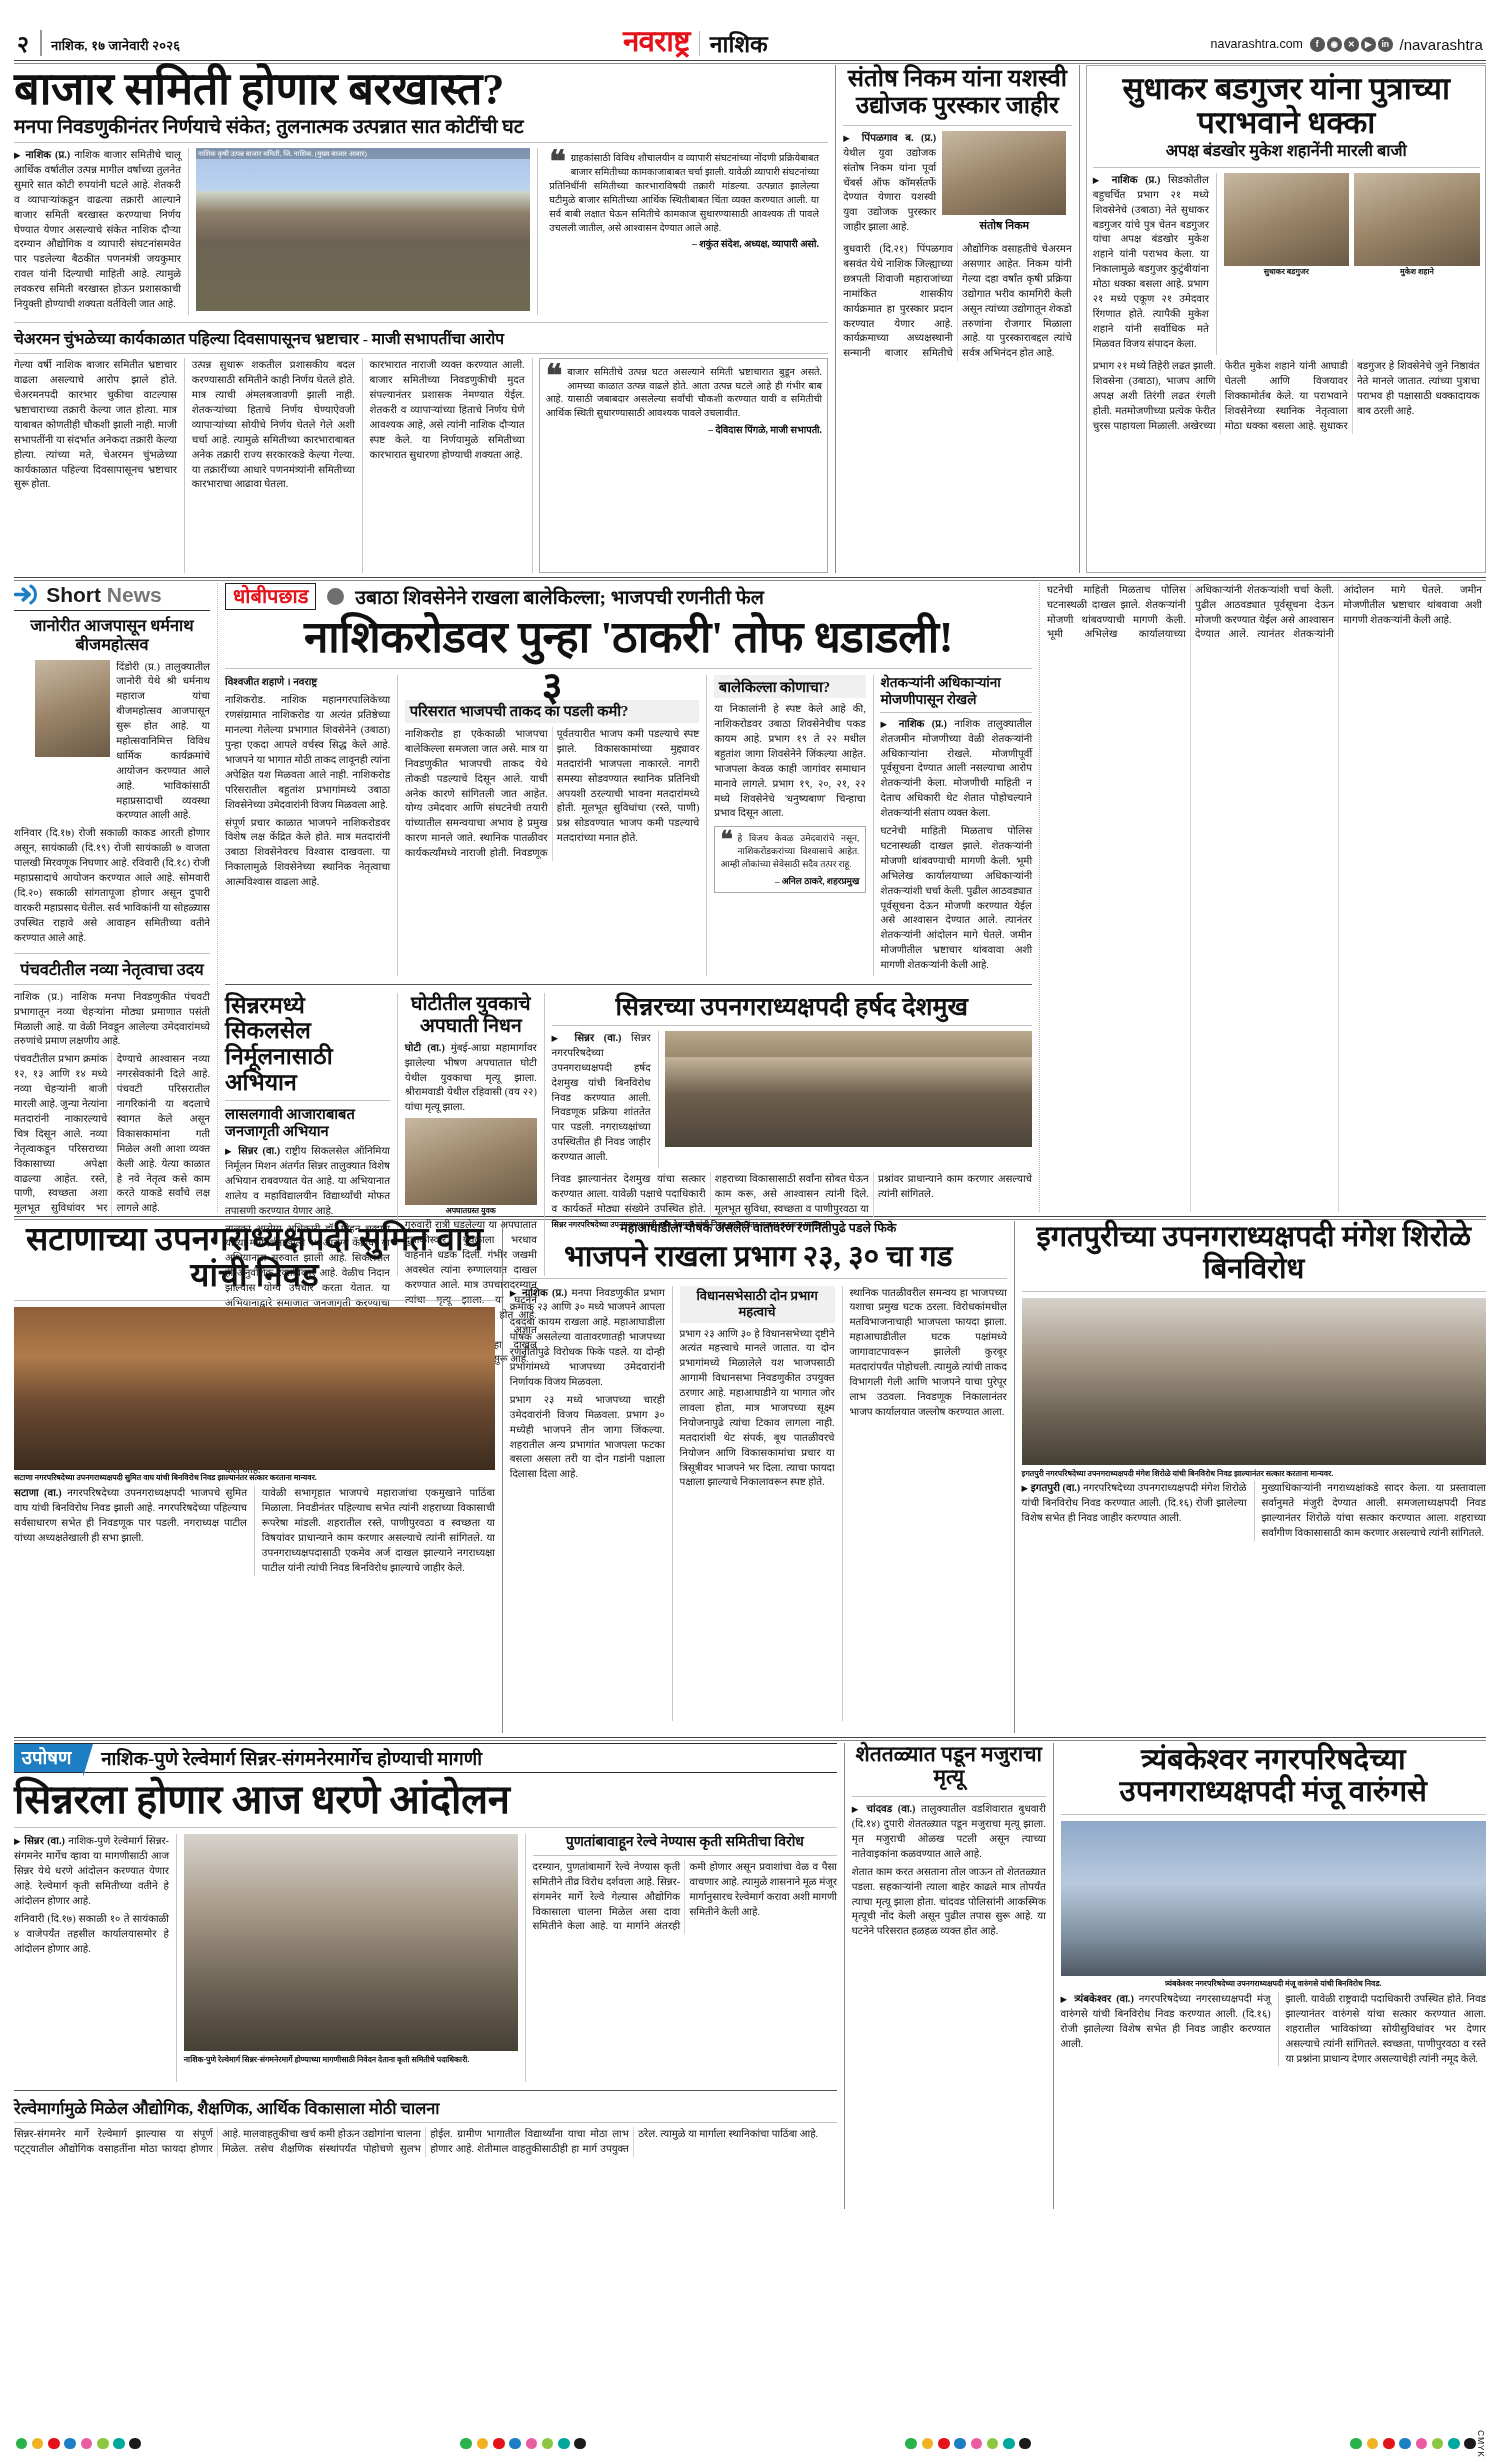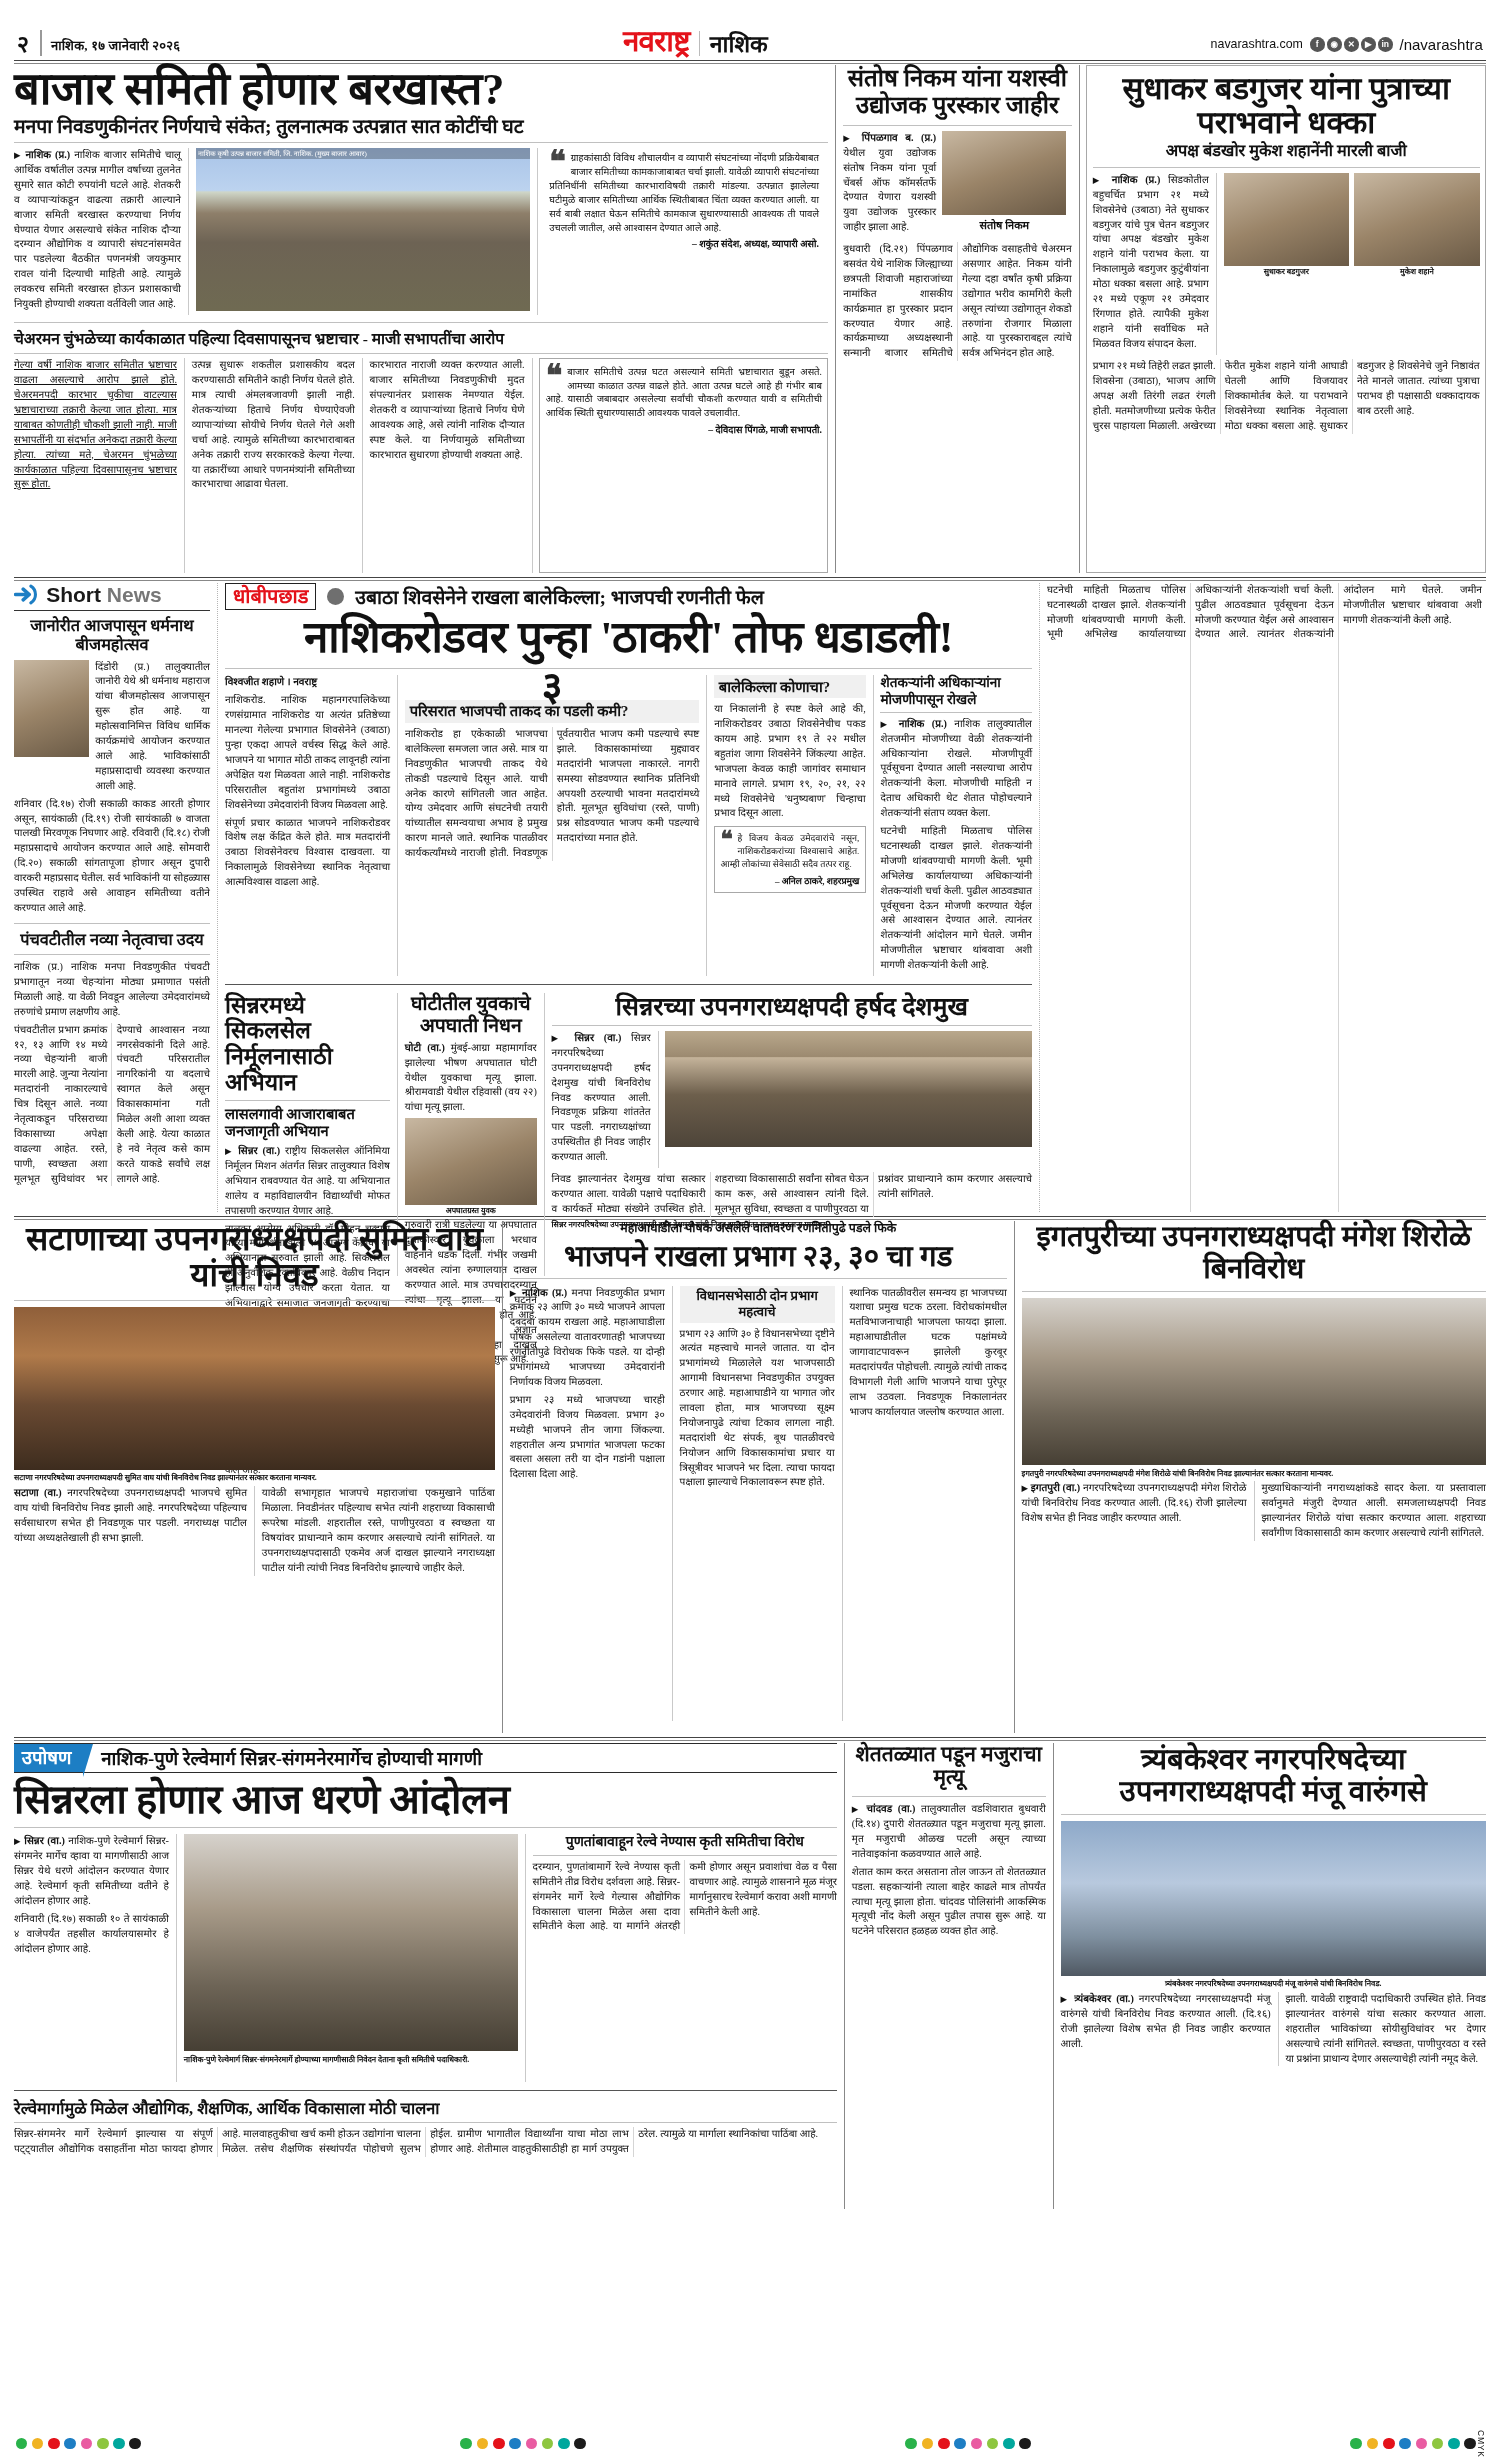--- a/index.html
+++ b/index.html
@@ -174,21 +174,21 @@
           <div class="pq-attr">– शकुंत संदेश, अध्यक्ष, व्यापारी असो.</div>
         </div>
       </div>
 
       <div class="hsep"></div>
 
       <h3 class="hl-sm" style="font-size:15.5px;">चेअरमन चुंभळेच्या कार्यकाळात पहिल्या दिवसापासूनच भ्रष्टाचार - माजी सभापतींचा आरोप</h3>
       <div class="hsep" style="margin:4.7px 0;"></div>
 
       <div class="row" style="flex:1;">
-        <div style="width:163px;text-decoration:underline;" class="body">गेल्या वर्षी नाशिक बाजार समितीत भ्रष्टाचार वाढला असल्याचे आरोप झाले होते. चेअरमनपदी कारभार चुकीचा वाटल्यास भ्रष्टाचाराच्या तक्रारी केल्या जात होत्या. मात्र याबाबत कोणतीही चौकशी झाली नाही. माजी सभापतींनी या संदर्भात अनेकदा तक्रारी केल्या होत्या. त्यांच्या मते, चेअरमन चुंभळेच्या कार्यकाळात पहिल्या दिवसापासूनच भ्रष्टाचार सुरू होता.</div>
+        <div style="width:163px;" class="body">गेल्या वर्षी नाशिक बाजार समितीत भ्रष्टाचार वाढला असल्याचे आरोप झाले होते. चेअरमनपदी कारभार चुकीचा वाटल्यास भ्रष्टाचाराच्या तक्रारी केल्या जात होत्या. मात्र याबाबत कोणतीही चौकशी झाली नाही. माजी सभापतींनी या संदर्भात अनेकदा तक्रारी केल्या होत्या. त्यांच्या मते, चेअरमन चुंभळेच्या कार्यकाळात पहिल्या दिवसापासूनच भ्रष्टाचार सुरू होता.</div>
         <div class="vsep"></div>
         <div style="width:163px;" class="body">उत्पन्न सुधारू शकतील प्रशासकीय बदल करण्यासाठी समितीने काही निर्णय घेतले होते. मात्र त्याची अंमलबजावणी झाली नाही. शेतकऱ्यांच्या हिताचे निर्णय घेण्याऐवजी व्यापाऱ्यांच्या सोयीचे निर्णय घेतले गेले अशी चर्चा आहे. त्यामुळे समितीच्या कारभाराबाबत अनेक तक्रारी राज्य सरकारकडे केल्या गेल्या. या तक्रारींच्या आधारे पणनमंत्र्यांनी समितीच्या कारभाराचा आढावा घेतला.</div>
         <div class="vsep"></div>
         <div style="width:155px;" class="body">कारभारात नाराजी व्यक्त करण्यात आली. बाजार समितीच्या निवडणुकीची मुदत संपल्यानंतर प्रशासक नेमण्यात येईल. शेतकरी व व्यापाऱ्यांच्या हिताचे निर्णय घेणे आवश्यक आहे, असे त्यांनी नाशिक दौऱ्यात स्पष्ट केले. या निर्णयामुळे समितीच्या कारभारात सुधारणा होण्याची शक्यता आहे.</div>
         <div class="vsep"></div>
         <div style="width:289px;" class="pullquote boxed">
           <div class="pq-mark">❝</div>
           <div class="pq-body">बाजार समितीचे उत्पन्न घटत असल्याने समिती भ्रष्टाचारात बुडून असते. आमच्या काळात उत्पन्न वाढले होते. आता उत्पन्न घटले आहे ही गंभीर बाब आहे. यासाठी जबाबदार असलेल्या सर्वांची चौकशी करण्यात यावी व समितीची आर्थिक स्थिती सुधारण्यासाठी आवश्यक पावले उचलावीत.</div>
           <div class="pq-attr">– देविदास पिंगळे, माजी सभापती.</div>
         </div>
@@ -256,21 +256,21 @@
           </svg>
         </span>
         <span class="sn-text">
           <span class="a">Short</span>
           <span class="b">News</span>
         </span>
       </div>
       <div class="sn-rule"></div>
 
       <h3 class="hl-sm center" style="font-size:16.3px;">जानोरीत आजपासून धर्मनाथ बीजमहोत्सव</h3>
-      <div class="row" style="margin-top:4.7px;">
+      <div class="row" style="margin-top:4.7px;margin-left:21px;">
         <div style="width:75px;">
           <div class="photo ph-portrait" style="height:97px;"></div>
         </div>
         <div style="width:6.2px;"></div>
         <div style="flex:1;" class="body">दिंडोरी (प्र.) तालुक्यातील जानोरी येथे श्री धर्मनाथ महाराज यांचा बीजमहोत्सव आजपासून सुरू होत आहे. या महोत्सवानिमित्त विविध धार्मिक कार्यक्रमांचे आयोजन करण्यात आले आहे. भाविकांसाठी महाप्रसादाची व्यवस्था करण्यात आली आहे.</div>
       </div>
       <div class="body" style="margin-top:3.1px;">शनिवार (दि.१७) रोजी सकाळी काकड आरती होणार असून, सायंकाळी (दि.१९) रोजी सायंकाळी ७ वाजता पालखी मिरवणूक निघणार आहे. रविवारी (दि.१८) रोजी महाप्रसादाचे आयोजन करण्यात आले आहे. सोमवारी (दि.२०) सकाळी सांगतापूजा होणार असून दुपारी वारकरी महाप्रसाद घेतील. सर्व भाविकांनी या सोहळ्यास उपस्थित राहावे असे आवाहन समितीच्या वतीने करण्यात आले आहे.</div>
 
       <div class="hsep"></div>
 

